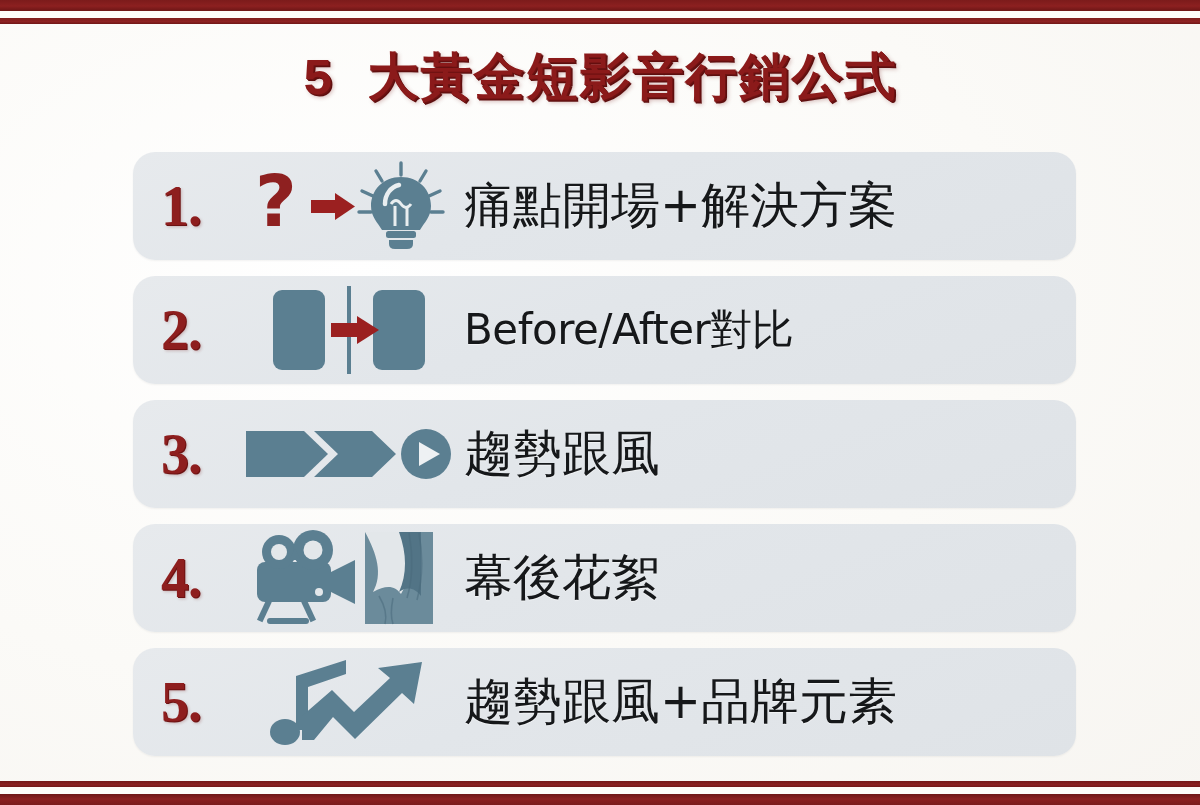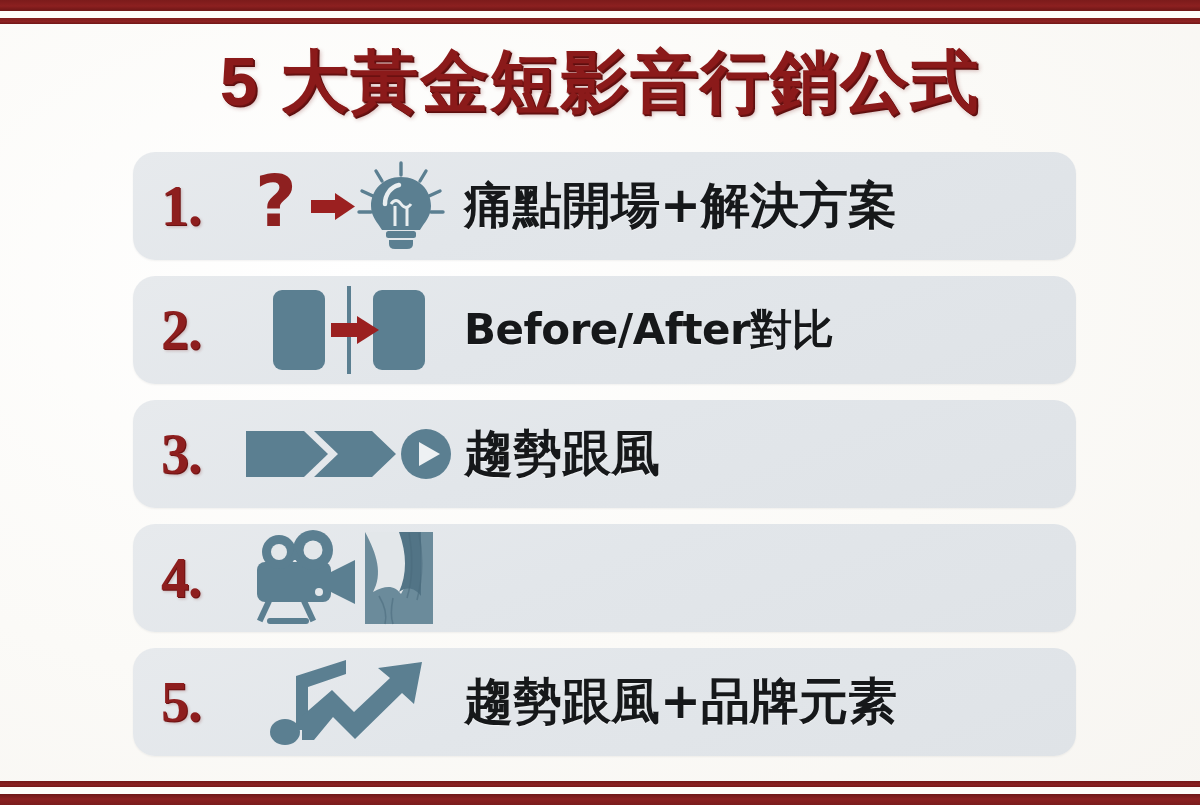--- a/index.html
+++ b/index.html
@@ -63,23 +63,23 @@
     background: linear-gradient(180deg, #6e1616 0%, #8b2020 45%, #7a1c1c 100%);
   }
 
   
   .title {
     position: absolute;
     left: 0; right: 0;
     top: 36px;
     height: 90px;
     text-align: center;
-    font-family: Liberation Sans, sans-serif;
+    font-family: Liberation Mono, monospace;
     font-weight: bold;
-    font-size: 68px;
+    font-size: 51px;
     line-height: 90px;
     letter-spacing: 2px;
     color: #8b1a1a;
     text-shadow:
       1px 1px 0 #6d1212,
       2px 2px 0 #5d0e0e,
       3px 3px 4px rgba(120, 30, 30, 0.30);
     white-space: nowrap;
   }
 
@@ -122,21 +122,21 @@
     display: flex;
     align-items: center;
     justify-content: center;
   }
 
   .row-label {
     flex: 1 1 auto;
     padding-left: 8px;
     padding-right: 20px;
     font-family: "DejaVu Sans", "Liberation Sans", sans-serif;
-    font-weight: bold;
+    font-weight: normal;
     font-size: 49px;
     line-height: 1.05;
     color: #16181a;
     letter-spacing: 0px;
     white-space: nowrap;
     text-shadow: 0 1px 1px rgba(255,255,255,0.55);
   }
   .row-label.latin {
     font-size: 42px;
     letter-spacing: -0.5px;
@@ -249,20 +249,21 @@
           <path d="M116 2 C128 24 134 44 124 62 C138 54 146 56 152 64 C160 52 162 26 154 2 Z" fill="#e3e7ea"></path>
           <path d="M150 2 C158 24 158 44 150 62 C158 56 166 58 172 66 L172 2 Z" fill="#527486"></path>
           <g stroke="#4a6b7c" stroke-width="1.6" opacity="0.55" fill="none">
             <path d="M160 3 C164 26 164 48 158 68"></path>
             <path d="M170 3 C174 26 174 48 168 70"></path>
             <path d="M130 66 C136 76 138 86 136 94"></path>
             <path d="M144 68 C142 78 142 88 144 94"></path>
           </g>
         </svg>
       </div>
+      <div class="row-label">幕後花絮</div>
     </div>
 
     <div class="row">
       <div class="row-num">5.</div>
       <div class="row-icon">
         <svg width="190" height="96" viewBox="0 0 190 96">
 
           <g fill="#5b7f91">
             <path d="M42 76 L42 22 L92 6 L92 20 L54 33 L54 76 Z"></path>
             <ellipse cx="31" cy="78" rx="15" ry="13"></ellipse>

